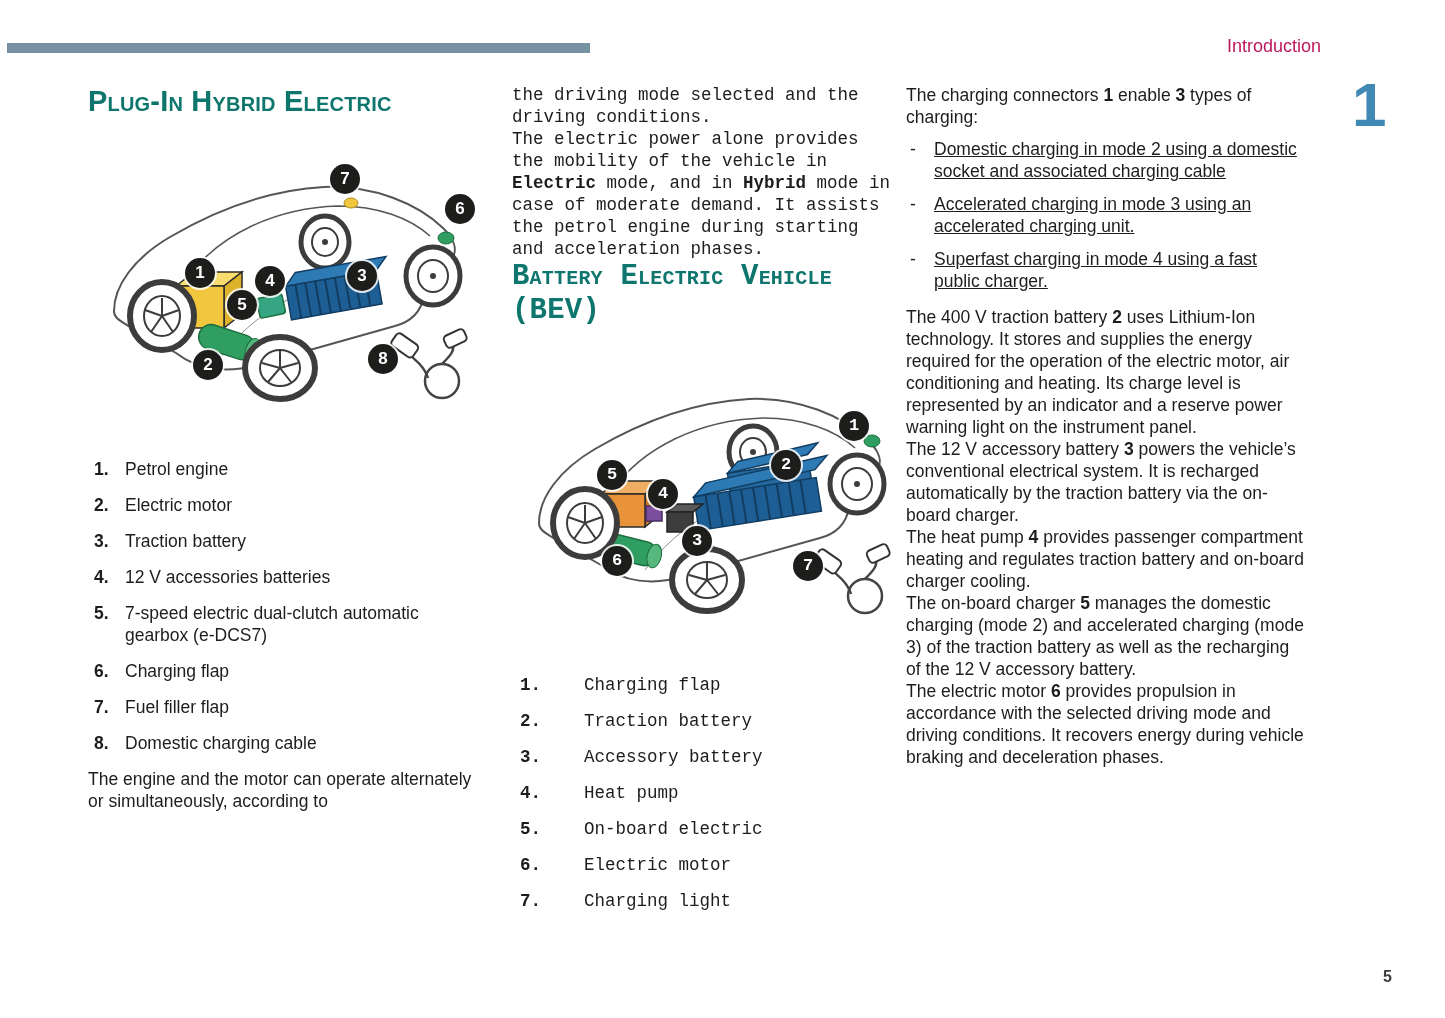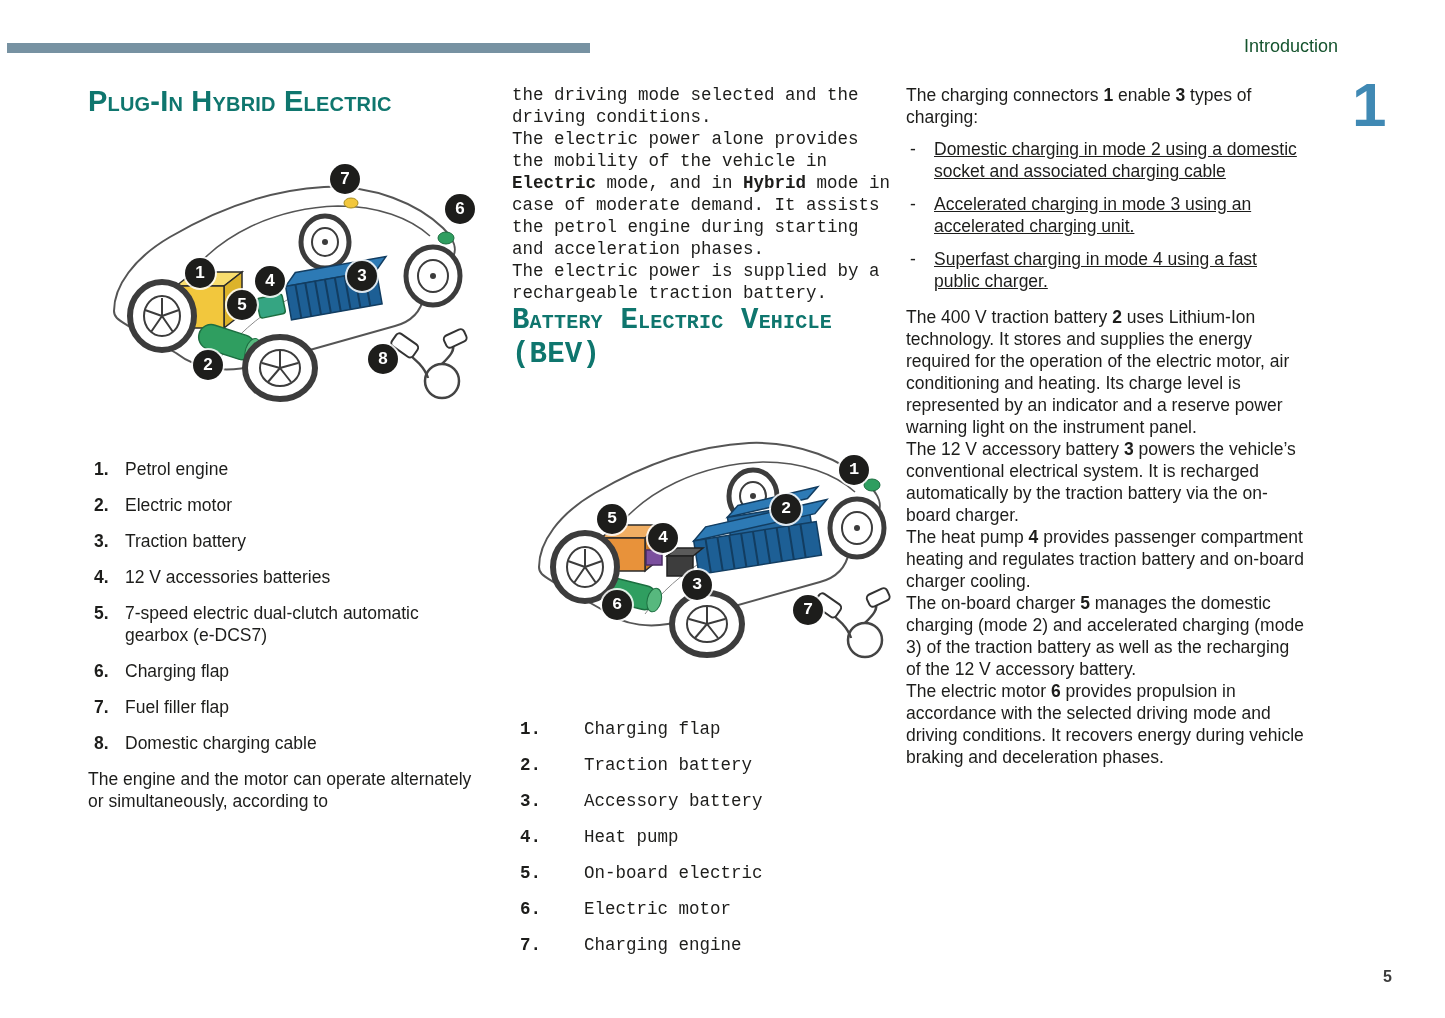--- a/index.html
+++ b/index.html
@@ -3,21 +3,21 @@
 <meta charset="utf-8">
 <style>
   * { margin:0; padding:0; box-sizing:border-box; }
   html,body { background:#ffffff; }
   body {
     width:1445px; height:1018px; position:relative; overflow:hidden;
     font-family:"Liberation Sans", sans-serif; color:#1d1d1b;
     font-size:17.5px; line-height:22px;
   }
   .topbar { position:absolute; left:7px; top:43px; width:583px; height:10px; background:#7792a2; }
-  .header-label { position:absolute; top:35px; right:107px; font-size:18px; color:#14532d; }
+  .header-label { position:absolute; top:35px; right:124px; font-size:18px; color:#be185d; }
   .chapter-num { position:absolute; top:74px; left:1352px; font-size:62px; line-height:62px; font-weight:bold; color:#4089b4; }
   .pagenum { position:absolute; top:966px; left:1383px; font-size:16px; font-weight:bold; color:#3c3c3c; }
 
   .col { position:absolute; top:84px; }
   .col1 { left:88px;  width:396px; }
   .col2 { left:512px; width:386px;font-family:Liberation Mono, monospace; }
   .col3 { left:906px; width:398px; }
 
   .heading {
     font-size:29px; line-height:34px; font-weight:700;
@@ -157,21 +157,20 @@
         <span class="t">Domestic charging cable</span>
       </div>
   </div>
 
   <div class="para">The engine and the motor can operate alternately or simultaneously, according to</div>
 </div>
 
 <div class="col col2">
   <div class="para">the driving mode selected and the driving conditions.</div>
   <div class="para">The electric power alone provides the mobility of the vehicle in <b>Electric</b> mode, and in <b>Hybrid</b> mode in case of moderate demand. It assists the petrol engine during starting and acceleration phases.</div>
-  <div class="para">The electric power is supplied by a rechargeable traction battery.</div>
 
   <div class="heading mt16">
     <span>Battery Electric Vehicle</span><br>
     <span>(BEV)</span>
   </div>
 
   <div class="diagram d2 mt30">
     <svg width="380" height="280" viewBox="0 0 380 280">
       <path d="M14,165 C14,140 34,112 70,91 C116,64 170,44 224,41 C274,39 318,58 343,82 C354,93 358,104 352,112 C348,117 340,119 330,118 L324,150 C321,166 310,176 295,180 L160,218 C128,228 98,224 76,207 L30,181 C19,174 14,172 14,165 Z" fill="#ffffff" stroke="#555555" stroke-width="2" stroke-linejoin="round"></path>
       <path d="M86,134 C118,88 176,62 238,60 C278,60 310,72 330,90" fill="none" stroke="#555555" stroke-width="1.5"></path>
@@ -255,21 +254,21 @@
     <div class="li">
         <span class="n">5.</span>
         <span class="t">On-board electric</span>
       </div>
     <div class="li">
         <span class="n">6.</span>
         <span class="t">Electric motor</span>
       </div>
     <div class="li">
         <span class="n">7.</span>
-        <span class="t">Charging engine</span>
+        <span class="t">Charging light</span>
       </div>
   </div>
 </div>
 
 <div class="col col3">
   <div class="para">The charging connectors <b>1</b> enable <b>3</b> types of charging:</div>
 
   <div class="bullets">
     <div class="bullet">
       <span class="dash">-</span>

